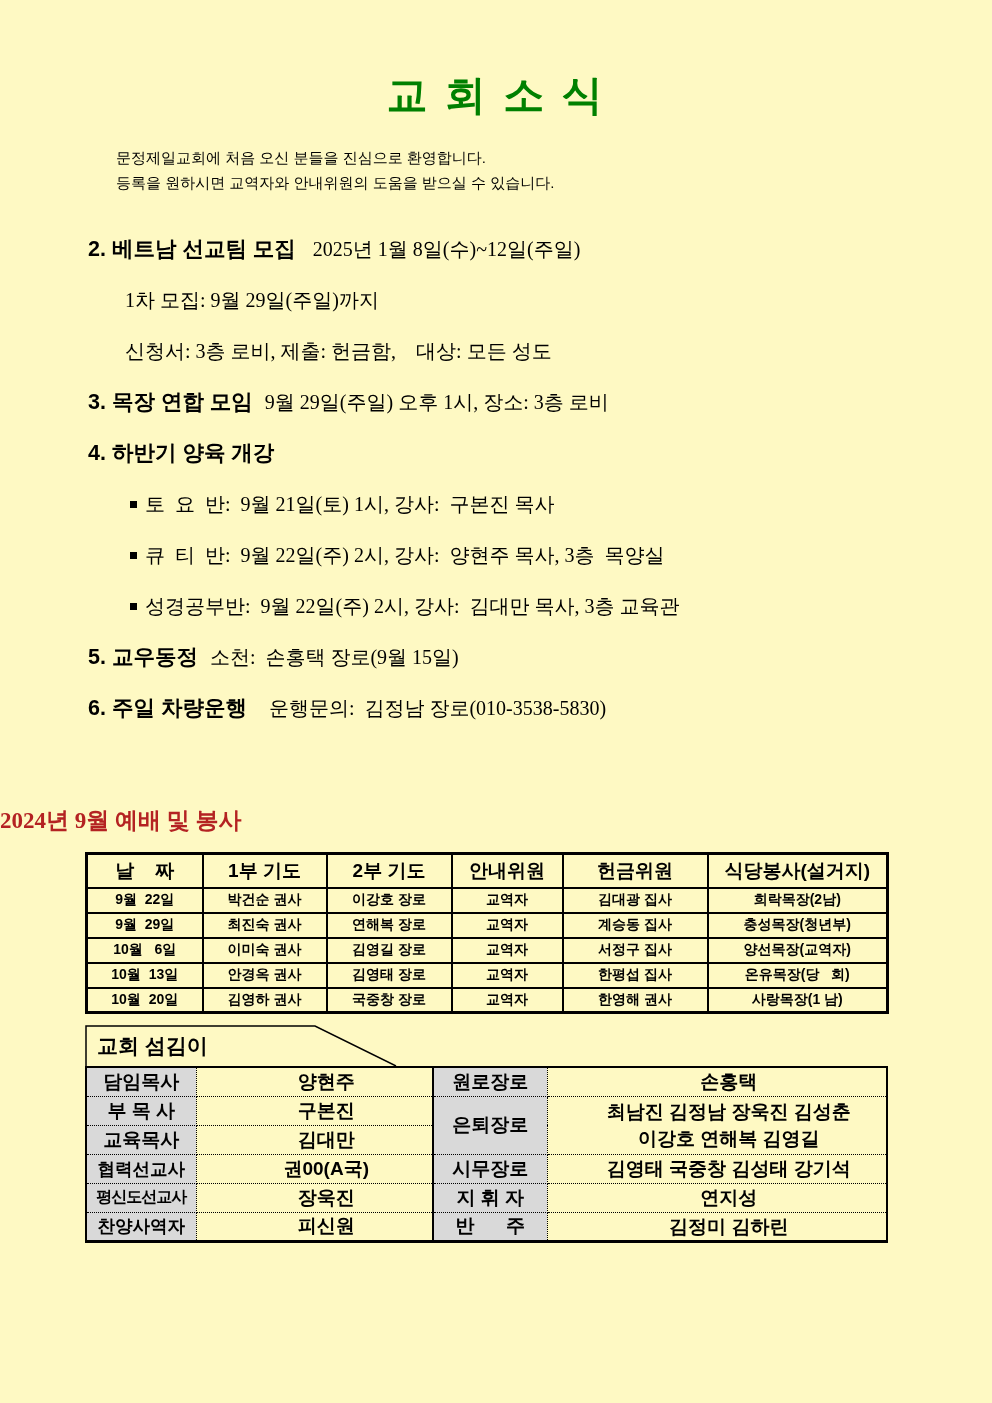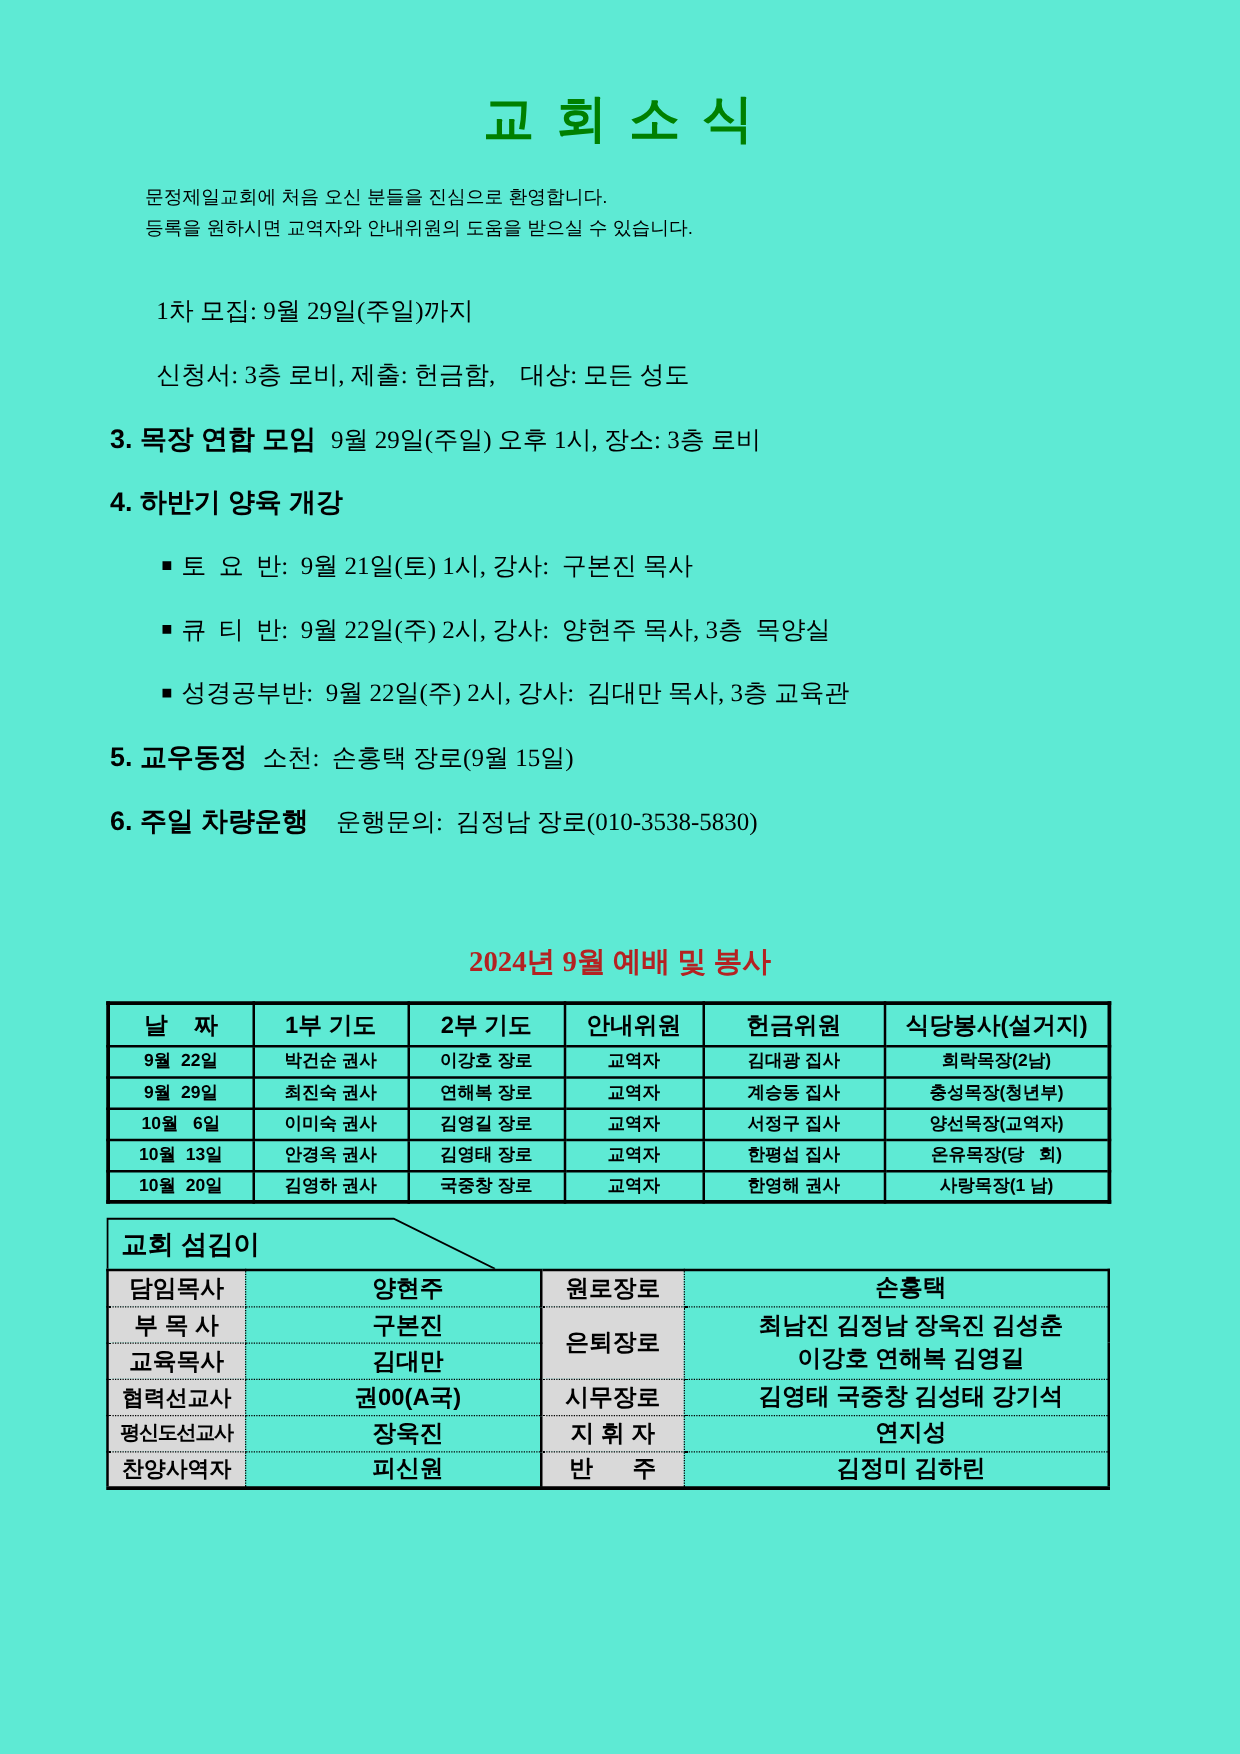--- a/index.html
+++ b/index.html
@@ -5,21 +5,21 @@
   :root {
     --green: #008000;
     --red: #B42222;
     --gray: #D9D9D9;
   }
   * { margin: 0; padding: 0; box-sizing: border-box; }
   html, body { background: #ffffff; }
   .page {
     width: 992px; height: 1403px;
     position: relative; overflow: hidden;
-    background: #5eead4; color: #000;
+    background: #fef9c3; color: #000;
     font-family: "Liberation Sans", sans-serif;
   }
   h1.title {
     padding-top: 70px;
     text-align: center;
     font-size: 41px; line-height: 50px;
     font-weight: bold;
     letter-spacing: 3px;
     color: var(--green);
   }
@@ -40,21 +40,20 @@
   }
   .ann-sub { margin-left: 37px; }
   .ann-bullet { margin-left: 42px; }
   .sq {
     display: inline-block; width: 7px; height: 7px;
     background: #000; margin-right: 8px; margin-bottom: 3px;
   }
 
   .sched-heading {
     margin-top: 85px;
-    text-align: center;
     font-family: "Liberation Serif", serif;
     font-size: 23px; line-height: 28px;
     font-weight: bold;
     color: var(--red);
   }
 
   table.schedule {
     border-collapse: collapse;
     margin: 17px 0 0 85px;
     table-layout: fixed; width: 801px;
@@ -101,20 +100,21 @@
 
   <h1 class="title">교 회 소 식</h1>
 
   <div class="intro">
     <p>문정제일교회에 처음 오신 분들을 진심으로 환영합니다.</p>
     <p>등록을 원하시면 교역자와 안내위원의 도움을 받으실 수 있습니다.</p>
   </div>
 
   <div class="ann-list">
       <div class="ann-item">
+        <div class="ann-line"><span class="ann-title">2. 베트남 선교팀 모집</span><span class="ann-text"> 2025년 1월 8일(수)~12일(주일)</span></div>
         <div class="ann-line ann-sub">1차 모집: 9월 29일(주일)까지</div>
         <div class="ann-line ann-sub">신청서: 3층 로비, 제출: 헌금함,    대상: 모든 성도</div>
       </div>
       <div class="ann-item">
         <div class="ann-line"><span class="ann-title">3. 목장 연합 모임</span><span class="ann-text">9월 29일(주일) 오후 1시, 장소: 3층 로비</span></div>
       </div>
       <div class="ann-item">
         <div class="ann-line"><span class="ann-title">4. 하반기 양육 개강</span></div>
         <div class="ann-line ann-bullet"><span class="sq"></span><span class="ann-bullet-text">토  요  반:  9월 21일(토) 1시, 강사:  구본진 목사</span></div>
         <div class="ann-line ann-bullet"><span class="sq"></span><span class="ann-bullet-text">큐  티  반:  9월 22일(주) 2시, 강사:  양현주 목사, 3층  목양실</span></div>

